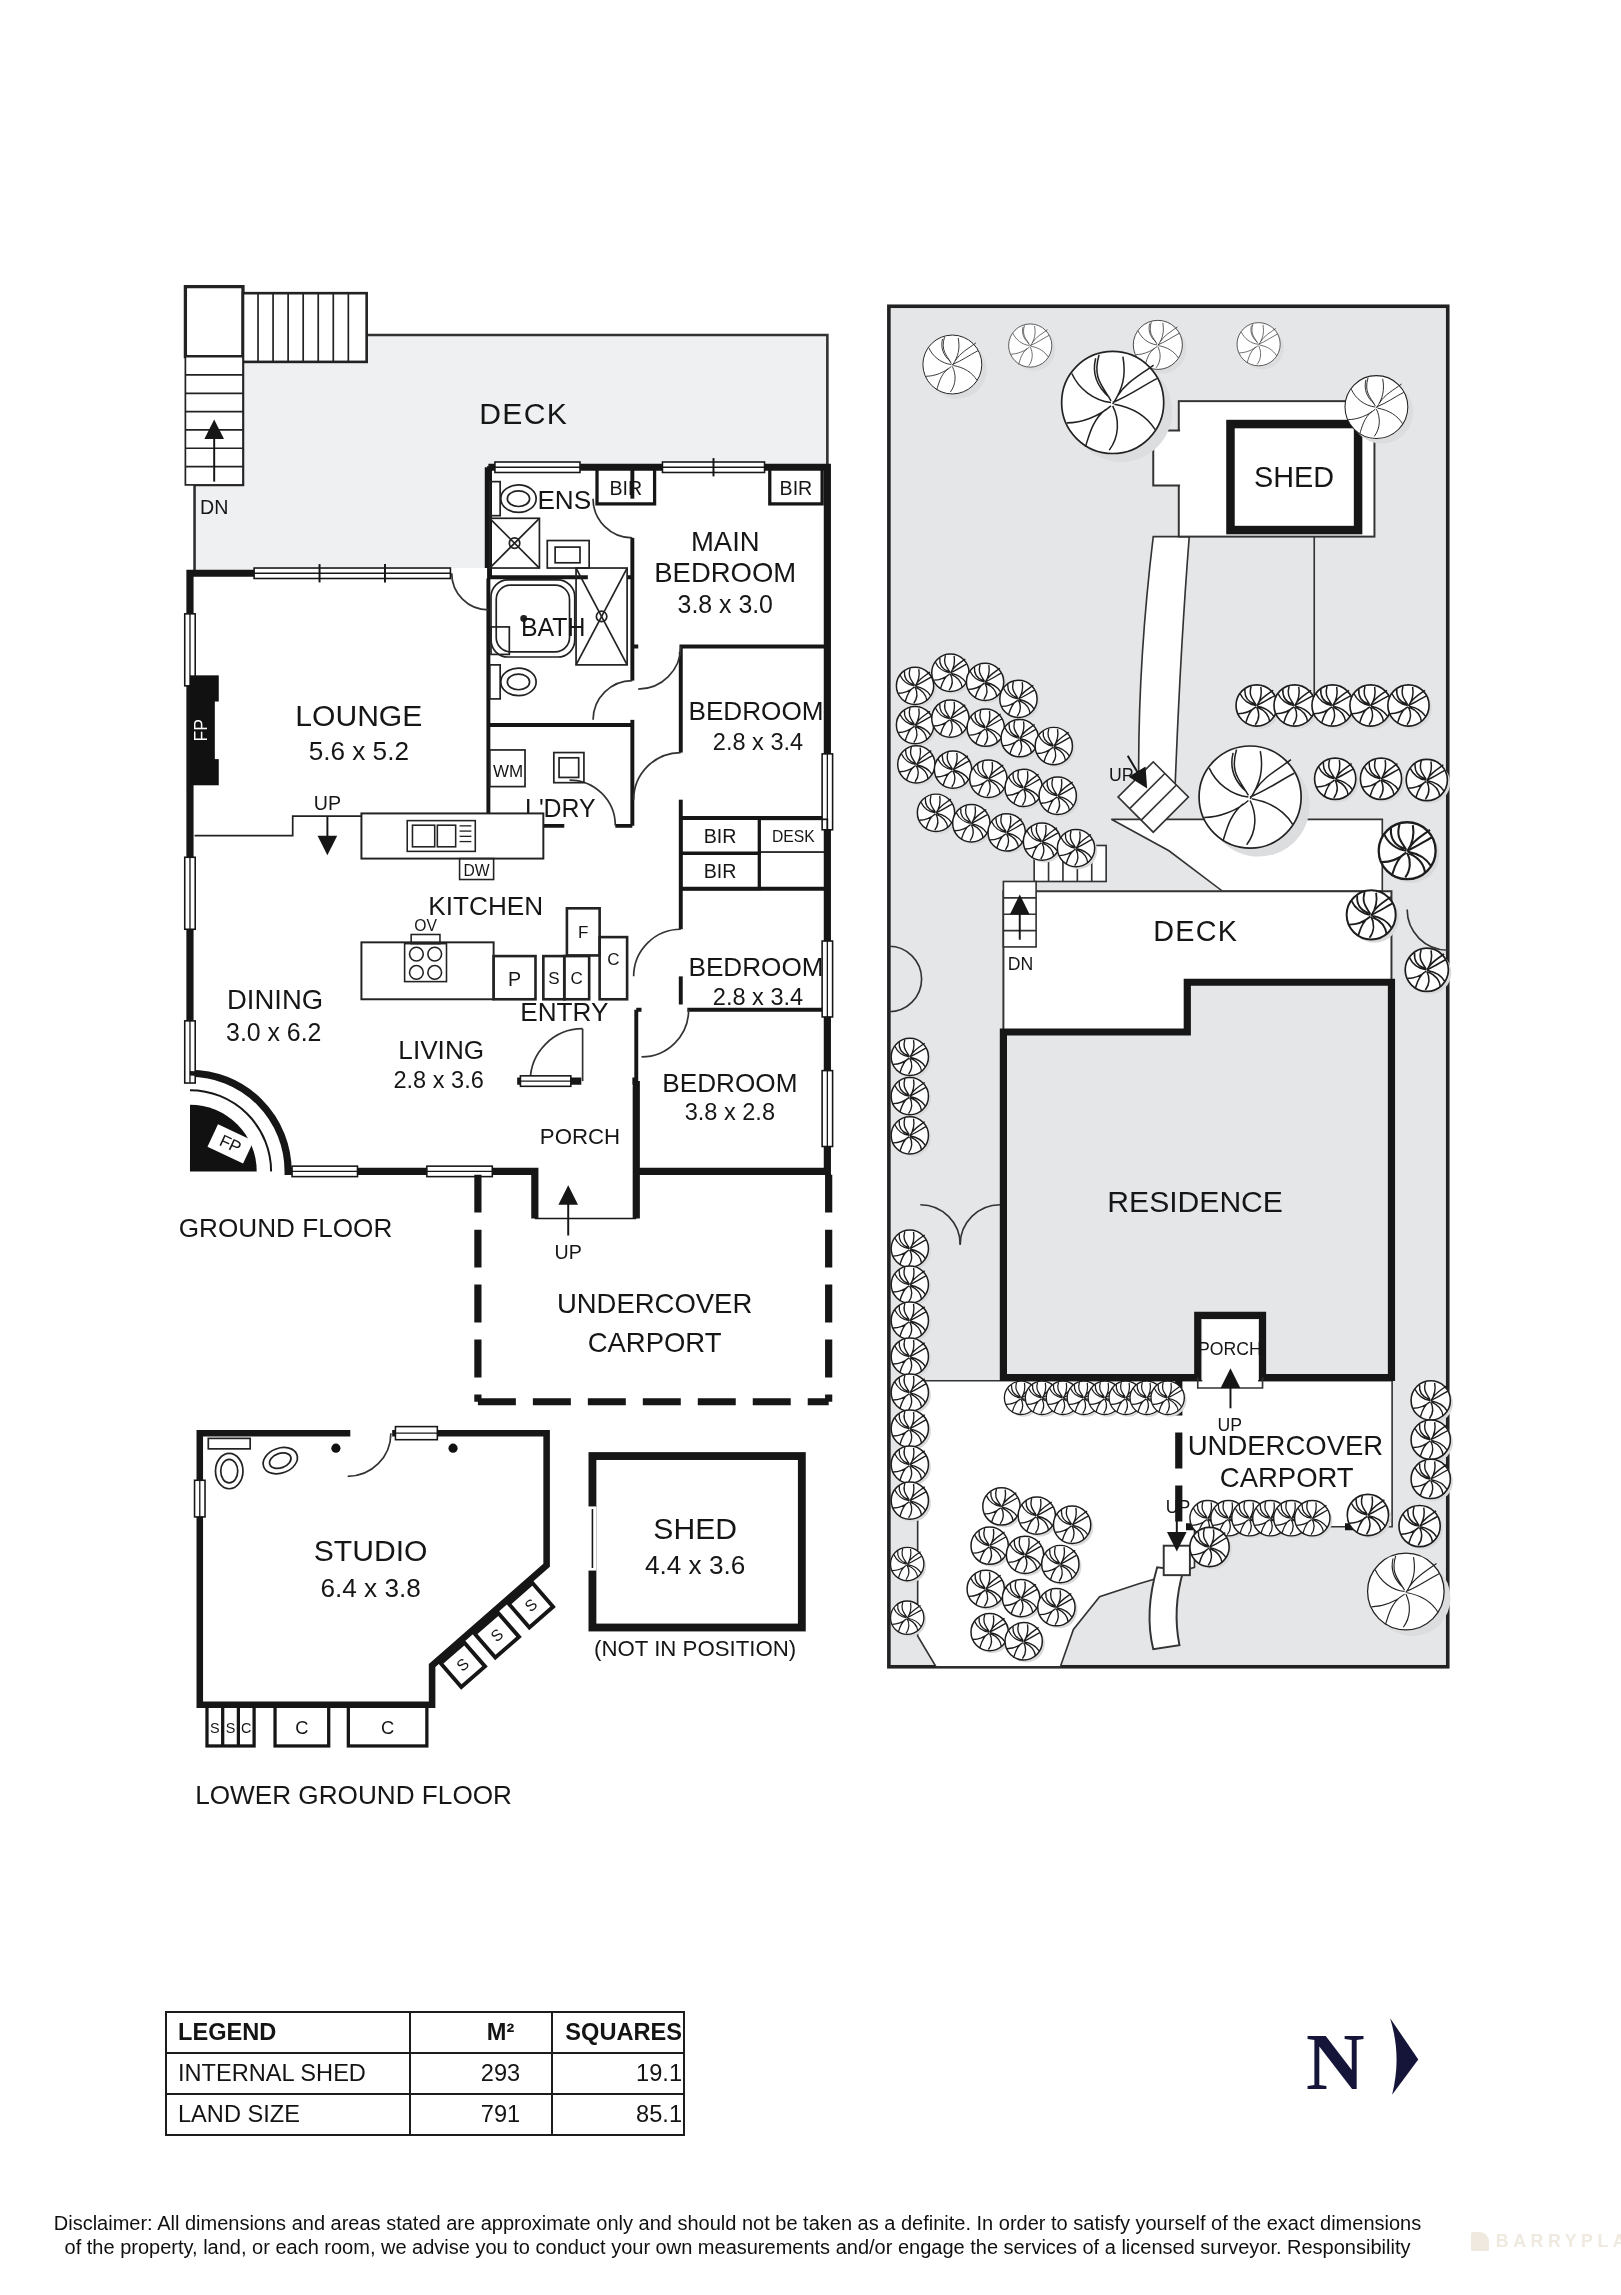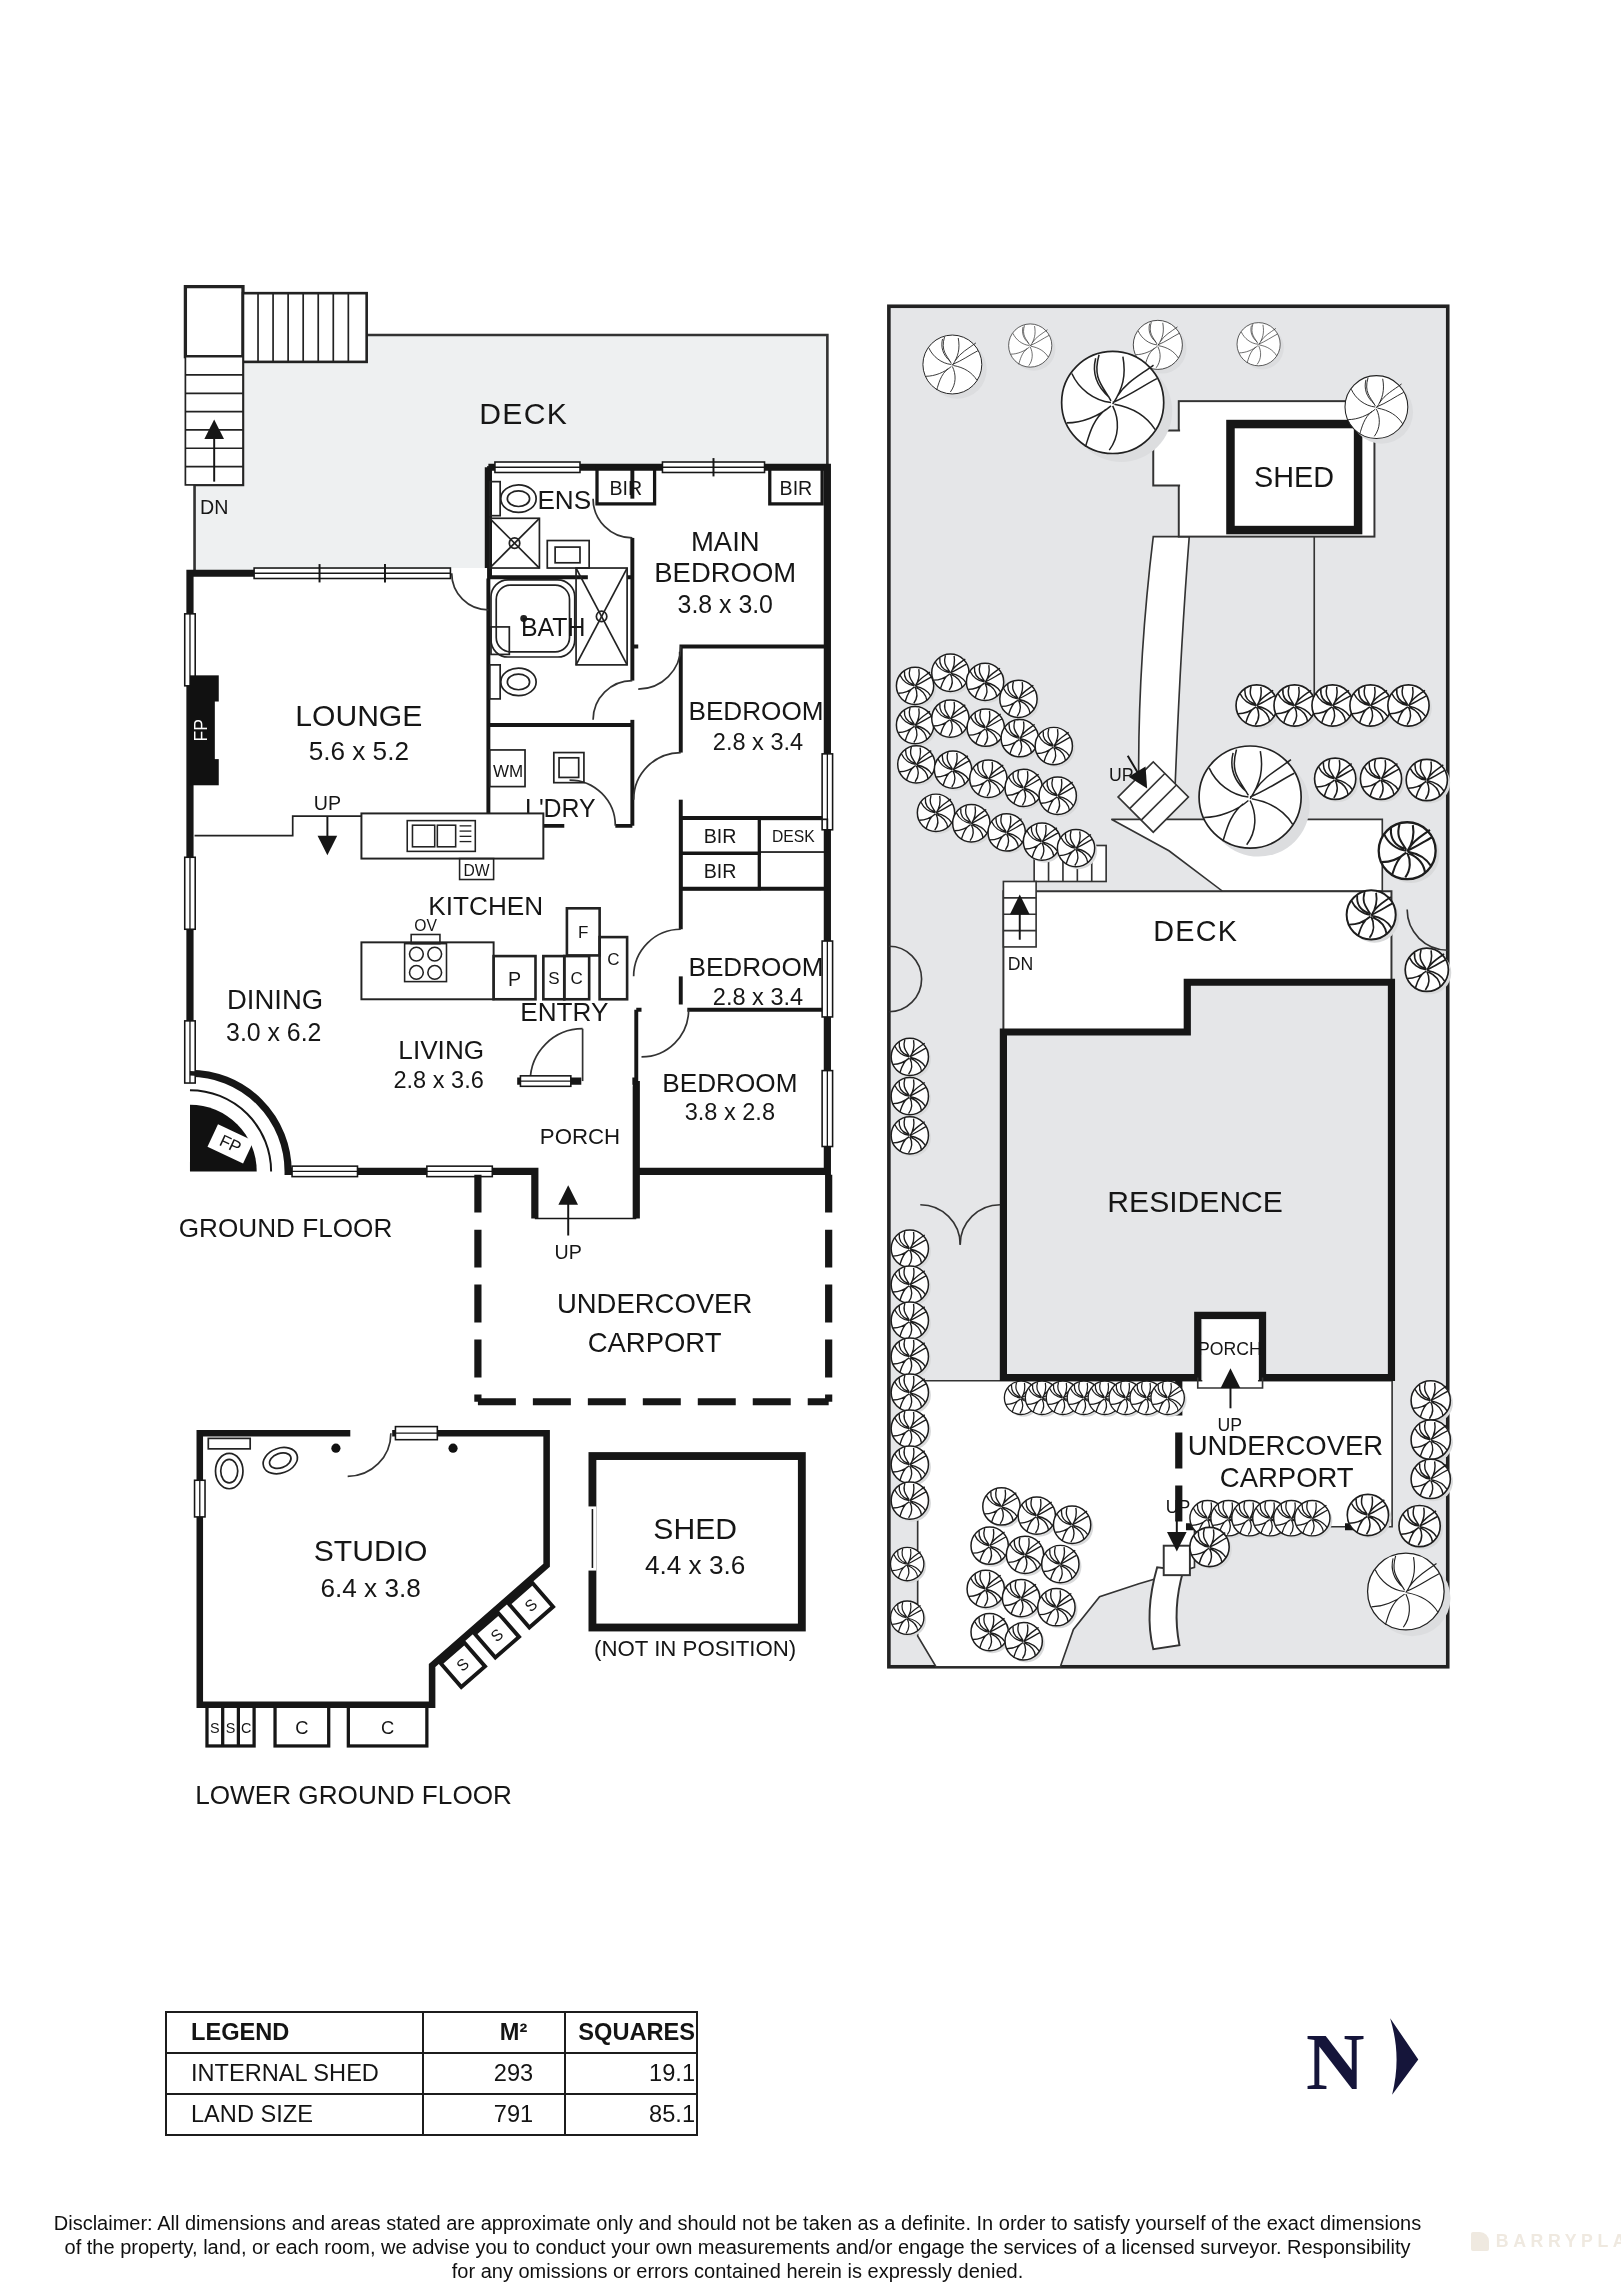--- a/index.html
+++ b/index.html
@@ -16,21 +16,21 @@
   .lbl{font-family:"Liberation Sans","DejaVu Sans",sans-serif;fill:#161616;}
   .w{stroke:var(--wall);fill:none;}
   .wT{stroke-width:11;}
   .wM{stroke-width:6;}
   .wt{stroke-width:2.6;}
   .white{fill:#fff;}
   
   .legend{position:absolute;left:165px;top:2011px;border-collapse:collapse;}
   .legend td{border:2.6px solid #1c1c1c;font-size:23.6px;color:#141414;height:37px;
              font-family:"Liberation Sans","DejaVu Sans",sans-serif;}
-  .legend .c1{width:230px;text-align:left;padding-left:24px;}
+  .legend .c1{width:230px;text-align:left;padding-left:11px;}
   .legend .c2{width:99px;text-align:center;padding-left:40px;}
   .legend .c3{width:128px;text-align:right;}
   .legend .hdr{font-weight:bold;}
   .disclaimer{position:absolute;left:0;top:2211px;width:1475px;text-align:center;
               font-size:20px;line-height:24px;color:#101010;}
   .watermark{position:absolute;left:1471px;top:2231px;display:flex;align-items:center;gap:6.5px;
              color:var(--wm);font-weight:bold;font-size:17.7px;letter-spacing:4.6px;}
   .wm-sq{width:18.3px;height:18.3px;background:var(--wm);border-radius:2px 9.2px 2px 2px;}
 </style>
 </head>
@@ -552,21 +552,20 @@
     <td class="c1">LAND SIZE</td>
     <td class="c2">791</td>
     <td class="c3">85.1</td>
   </tr>
 </tbody>
     </table>
 
 <div class="disclaimer">
   <div>Disclaimer: All dimensions and areas stated are approximate only and should not be taken as a definite. In order to satisfy yourself of the exact dimensions</div>
   <div>of the property, land, or each room, we advise you to conduct your own measurements and/or engage the services of a licensed surveyor. Responsibility</div>
-  <div>for any omissions or errors contained herein is expressly denied.</div>
 </div>
 
 <div class="watermark">
   <div class="wm-sq"></div>
   <span>BARRYPLANT</span>
 </div>
 
 </div>
 
 

